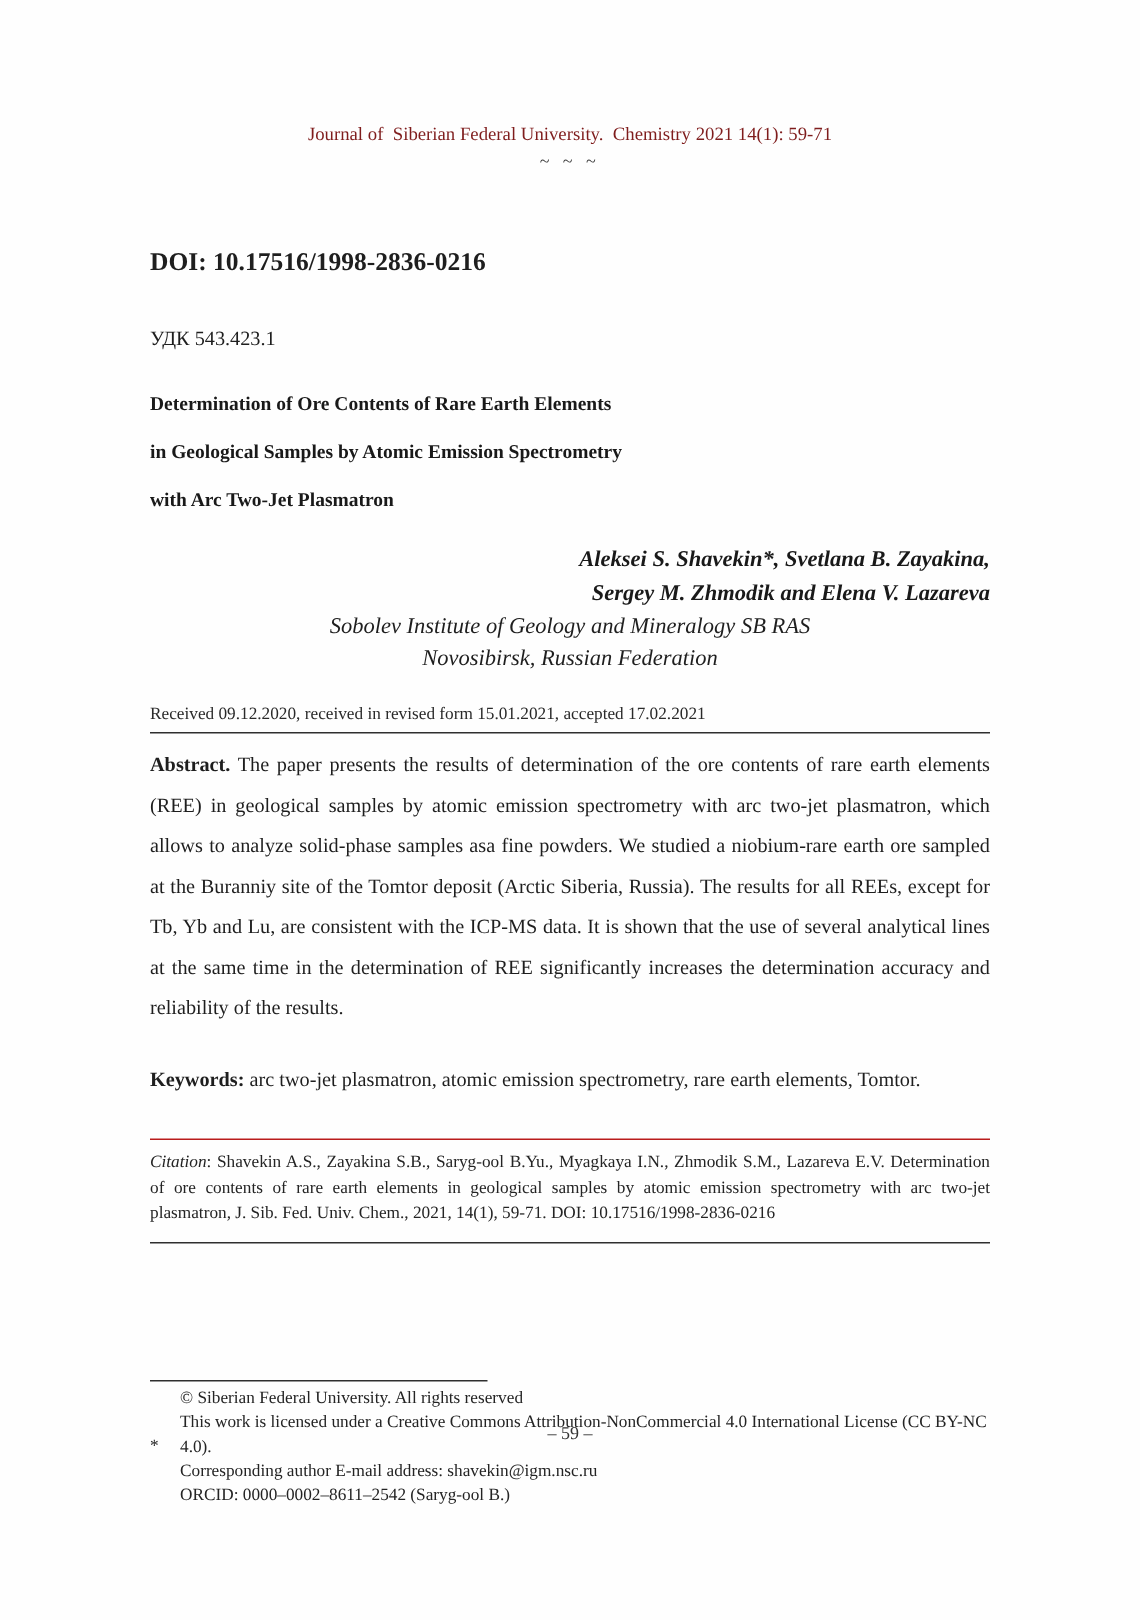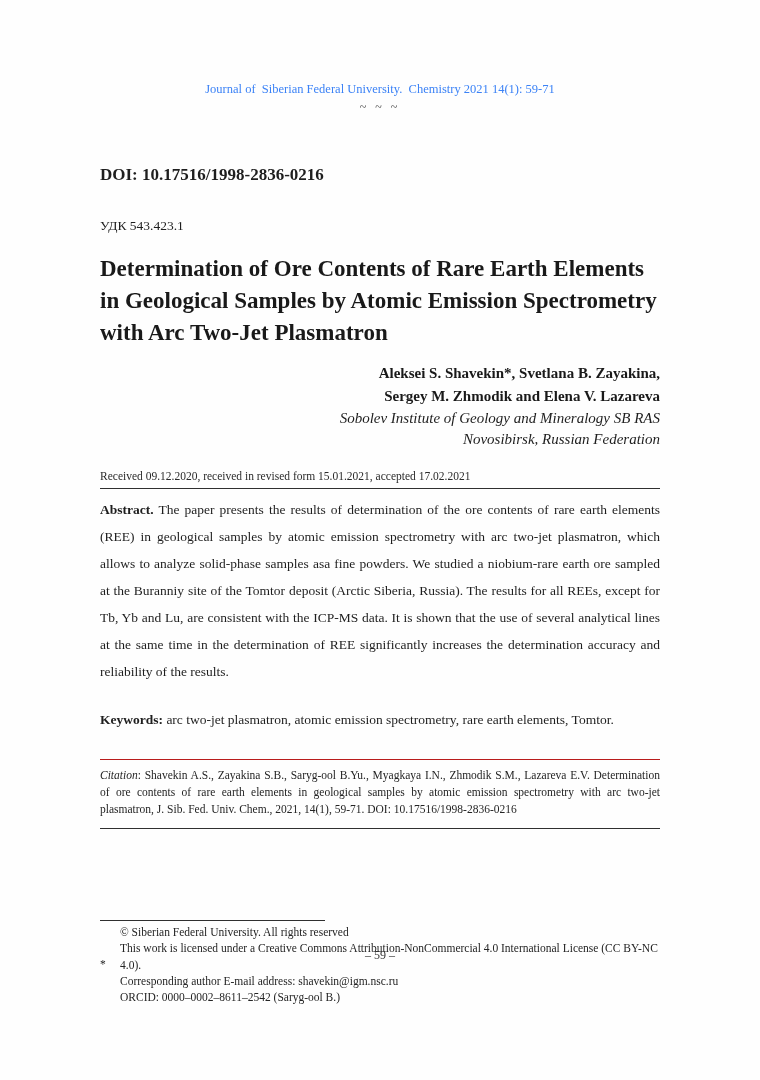--- a/index.html
+++ b/index.html
@@ -5,27 +5,27 @@
   html,body{margin:0;padding:0;background:#ffffff;}
   .page{
     position:relative;
     width:760px;height:1080px;
     background:#fefefe;
     font-family:"Liberation Serif","DejaVu Serif",serif;
     color:#1e1e1e;
     overflow:hidden;
   }
   .content{position:absolute;left:100px;top:0;width:560px;}
-  .jheader{margin-top:82px;text-align:center;font-size:12.5px;white-space:pre;color:#3b82f6;}
+  .jheader{margin-top:82px;text-align:center;font-size:12.5px;white-space:pre;color:#7f1d1d;}
   .ornament{text-align:center;font-size:12px;letter-spacing:3px;margin-top:3px;color:#3a3a3a;}
   .doi{margin-top:50px;font-size:17px;font-weight:bold;}
   .udk{margin-top:33px;font-size:13.5px;}
-  .title{margin-top:19px;font-size:23px;font-weight:bold;line-height:32px;color:#191919;}
-  .authors{margin-top:13px;text-align:right;font-weight:bold;font-size:15px;line-height:23px;color:#191919;}
-  .affiliation{text-align:right;font-style:italic;font-size:15px;line-height:21px;}
+  .title{margin-top:19px;font-size:13px;font-weight:bold;line-height:32px;color:#191919;}
+  .authors{margin-top:13px;text-align:right;font-weight:bold;font-size:15px;line-height:23px;color:#191919;font-style:italic;}
+  .affiliation{text-align:center;font-style:italic;font-size:15px;line-height:21px;}
   .received{margin-top:20px;font-size:11.5px;color:#2a2a2a;}
   .rule{border:0;border-top:1px solid #2f2f2f;margin:6px 0 0 0;}
   .abstract{padding-top:7px;font-size:13.5px;line-height:27px;text-align:justify;}
   .keywords{margin-top:21px;font-size:13.5px;line-height:27px;text-align:justify;}
   .citation{
     margin-top:26px;
     border-top:1px solid #b91c1c;border-bottom:1px solid #2f2f2f;
     padding:7px 0 10px 0;
     font-size:11.5px;line-height:17px;text-align:justify;color:#242424;
   }

